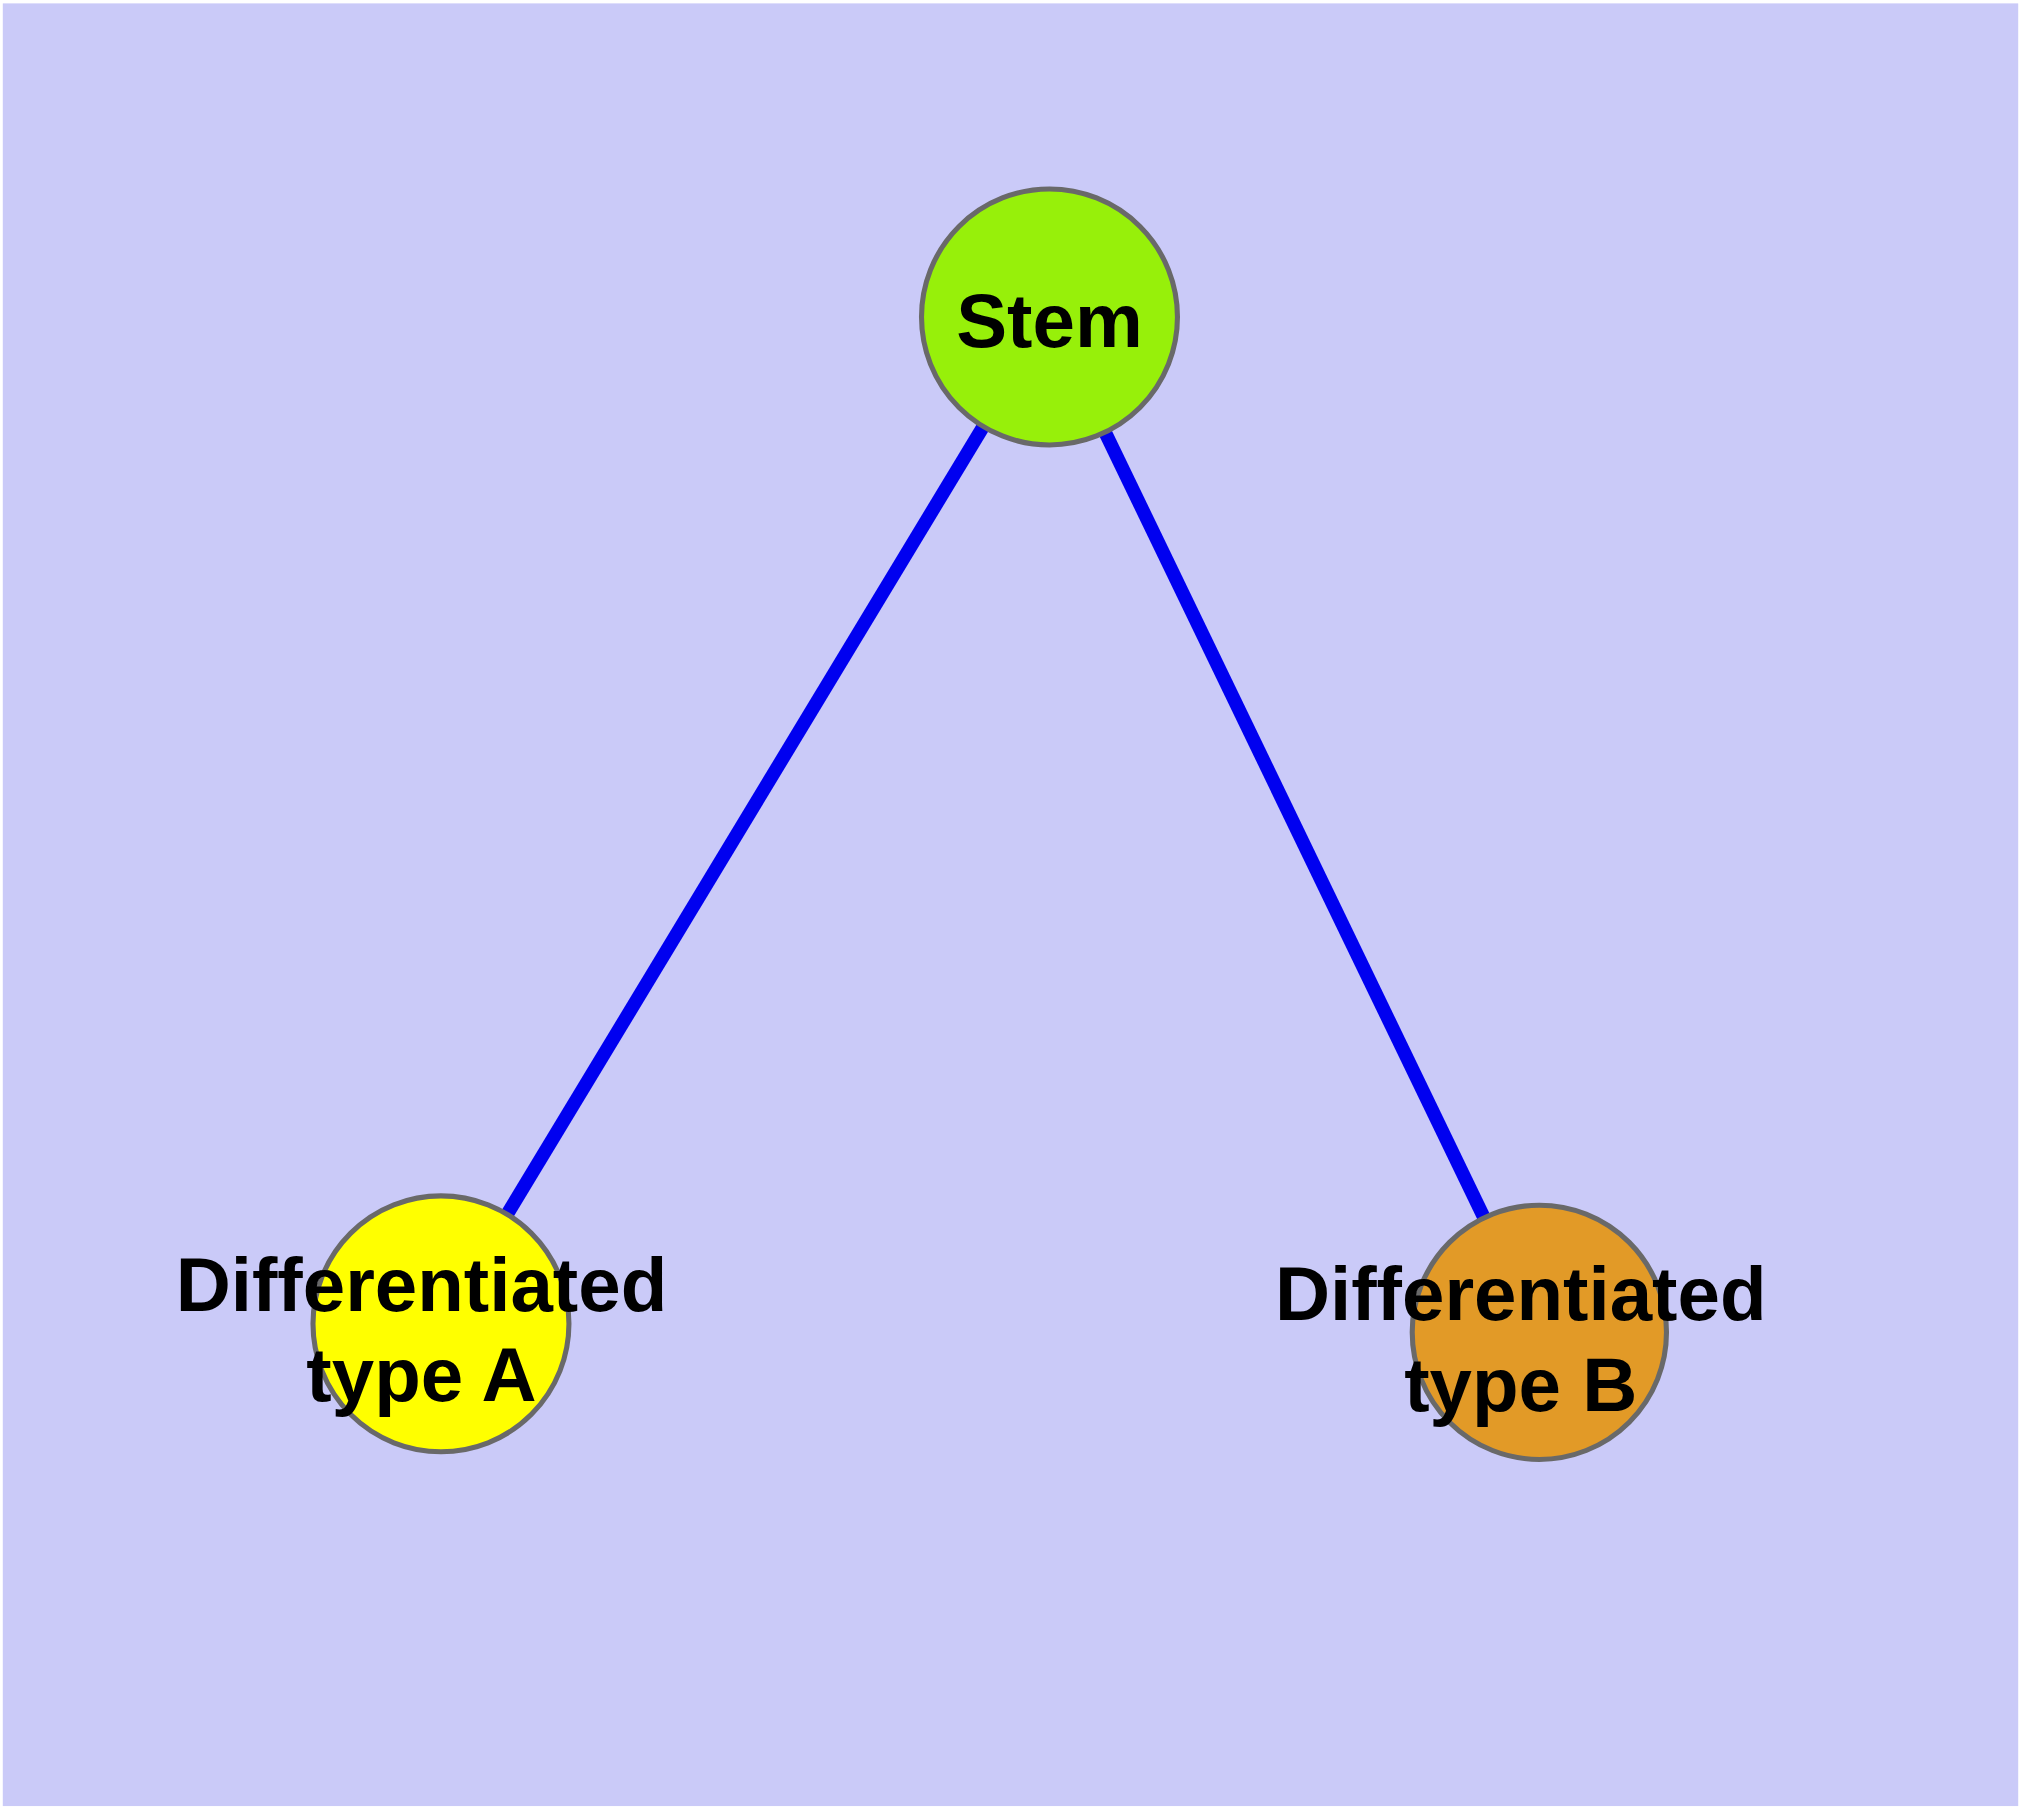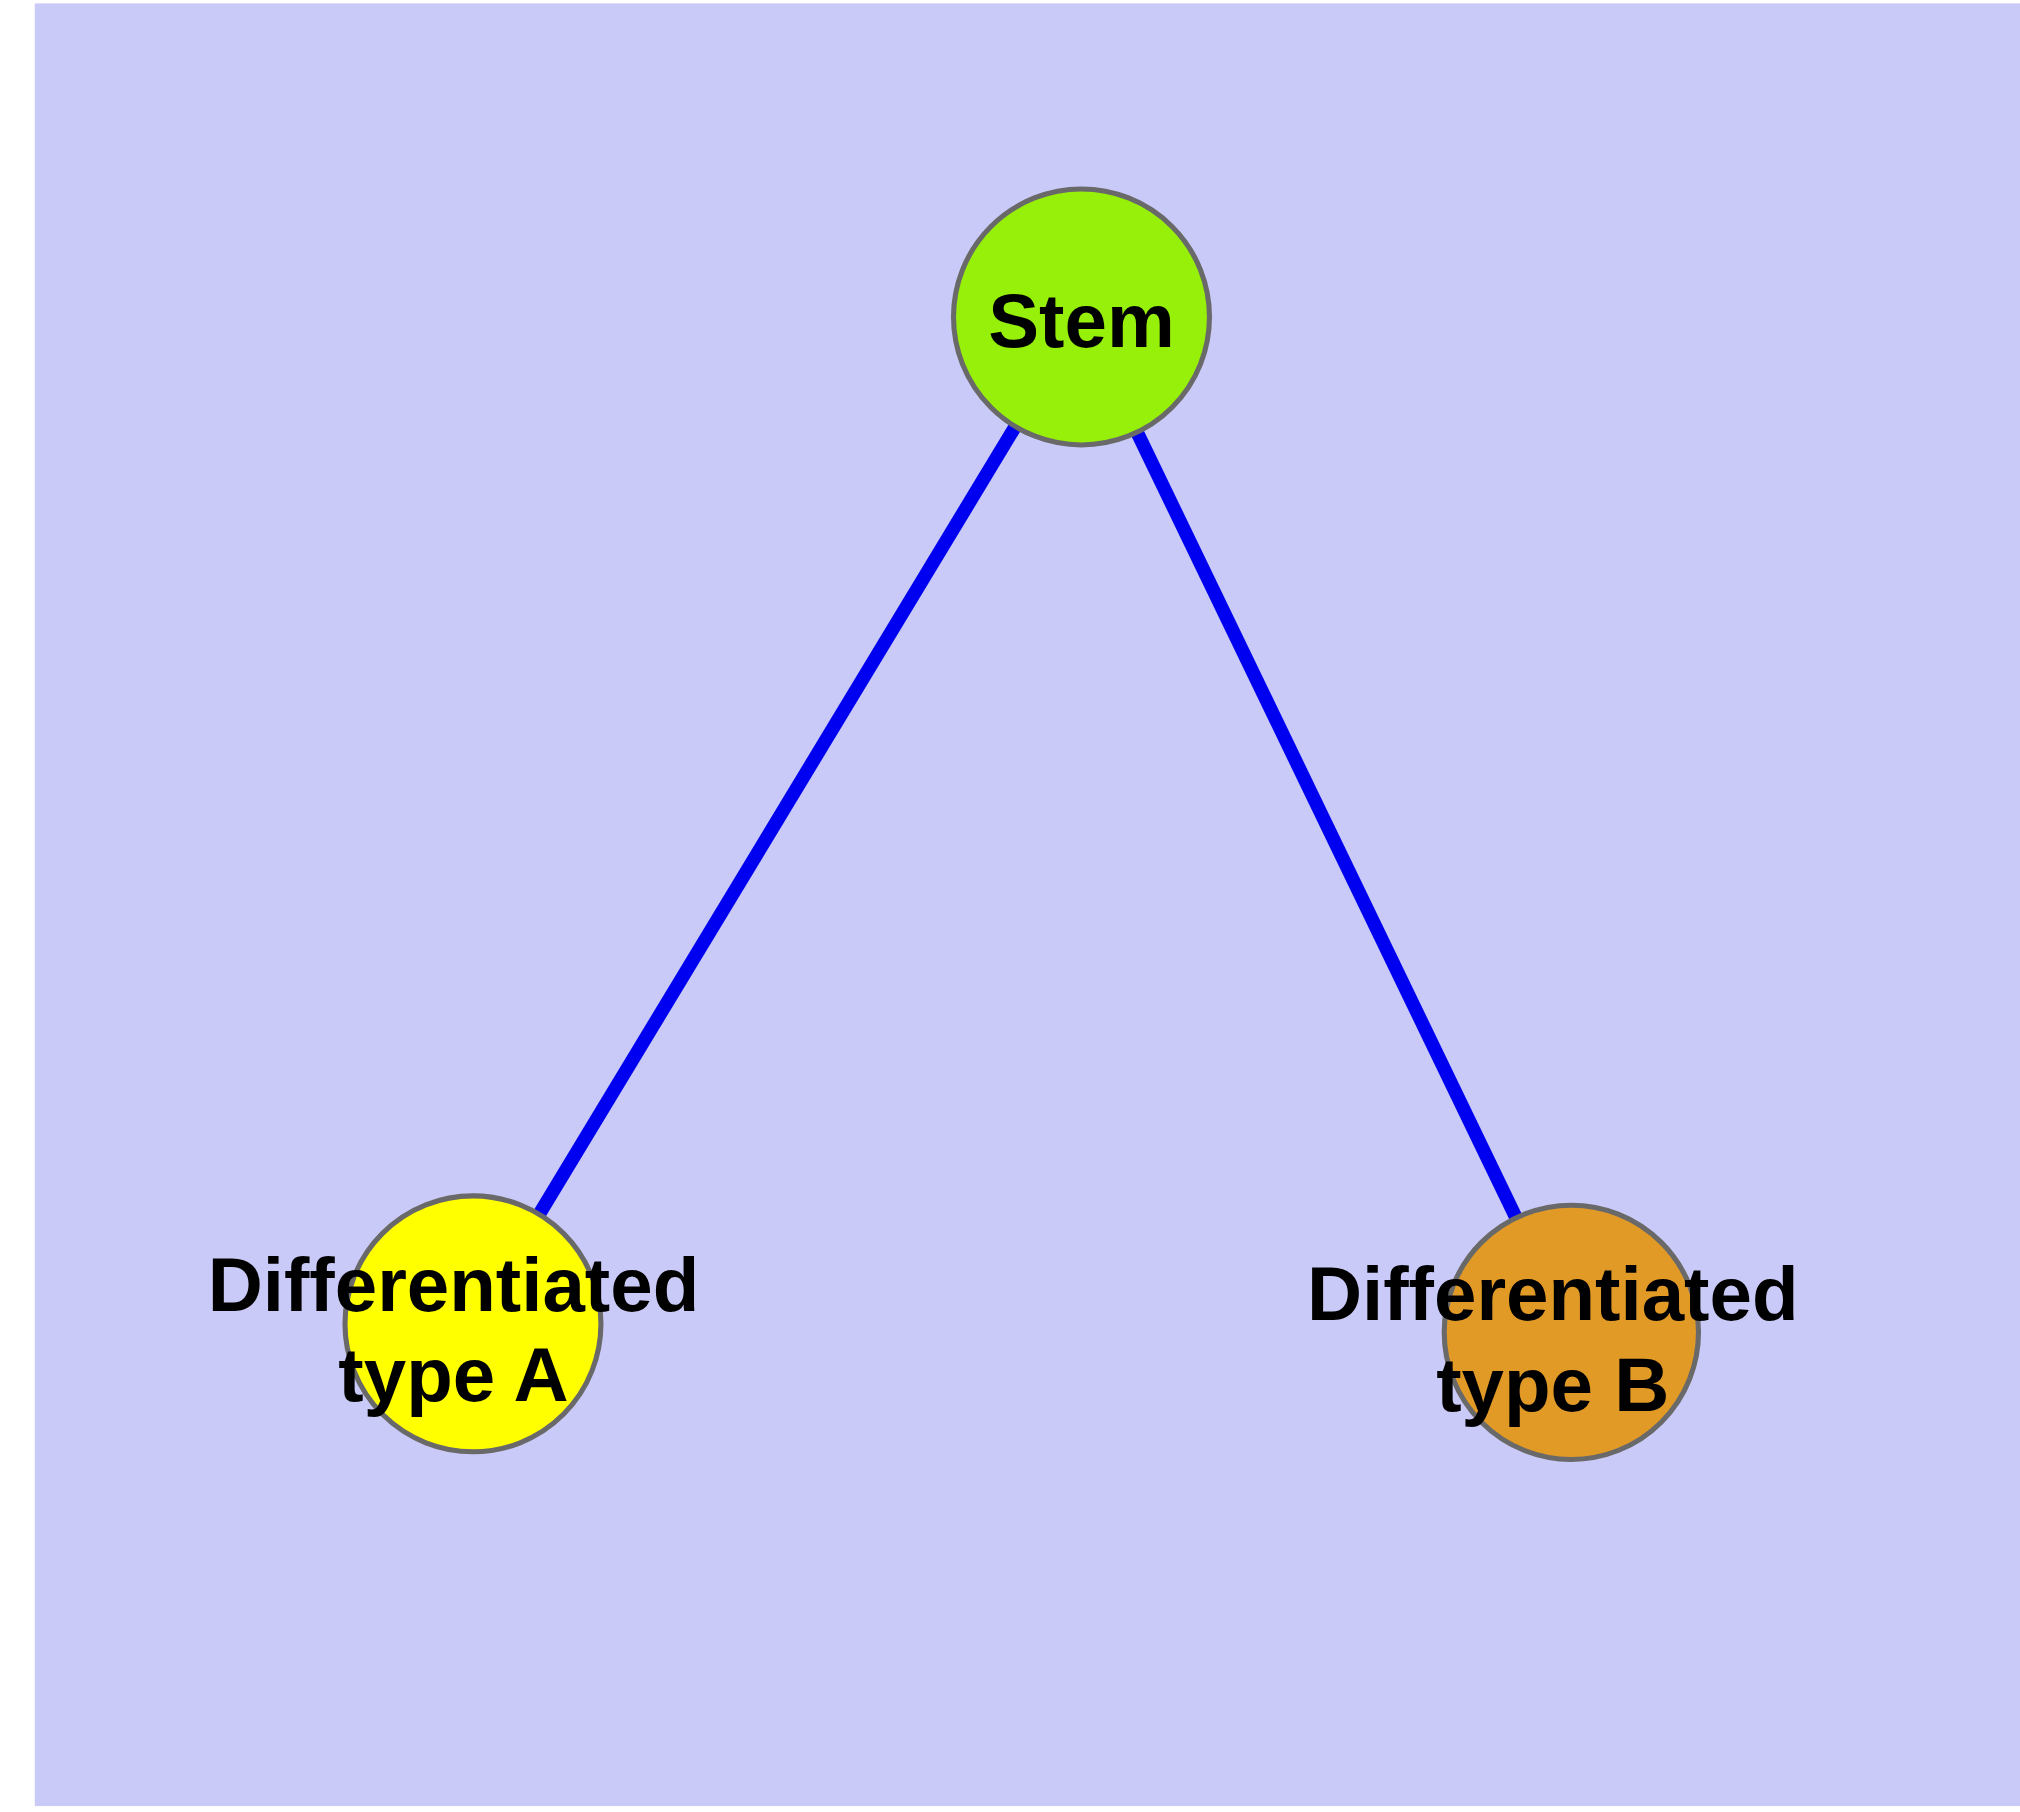--- a/index.html
+++ b/index.html
@@ -5,21 +5,20 @@
   html, body {
     margin: 0;
     padding: 0;
     background: #ffffff;
   }
   .stage {
     position: relative;
     width: 1971px;
     height: 1812px;
     background: #ffffff;
-    padding-left: 32px;
   }
   svg.diagram {
     display: block;
     width: 2021px;
     height: 1812px;
   }
   .node-circle {
     stroke-width: 6px;
   }
   .edge-line {

